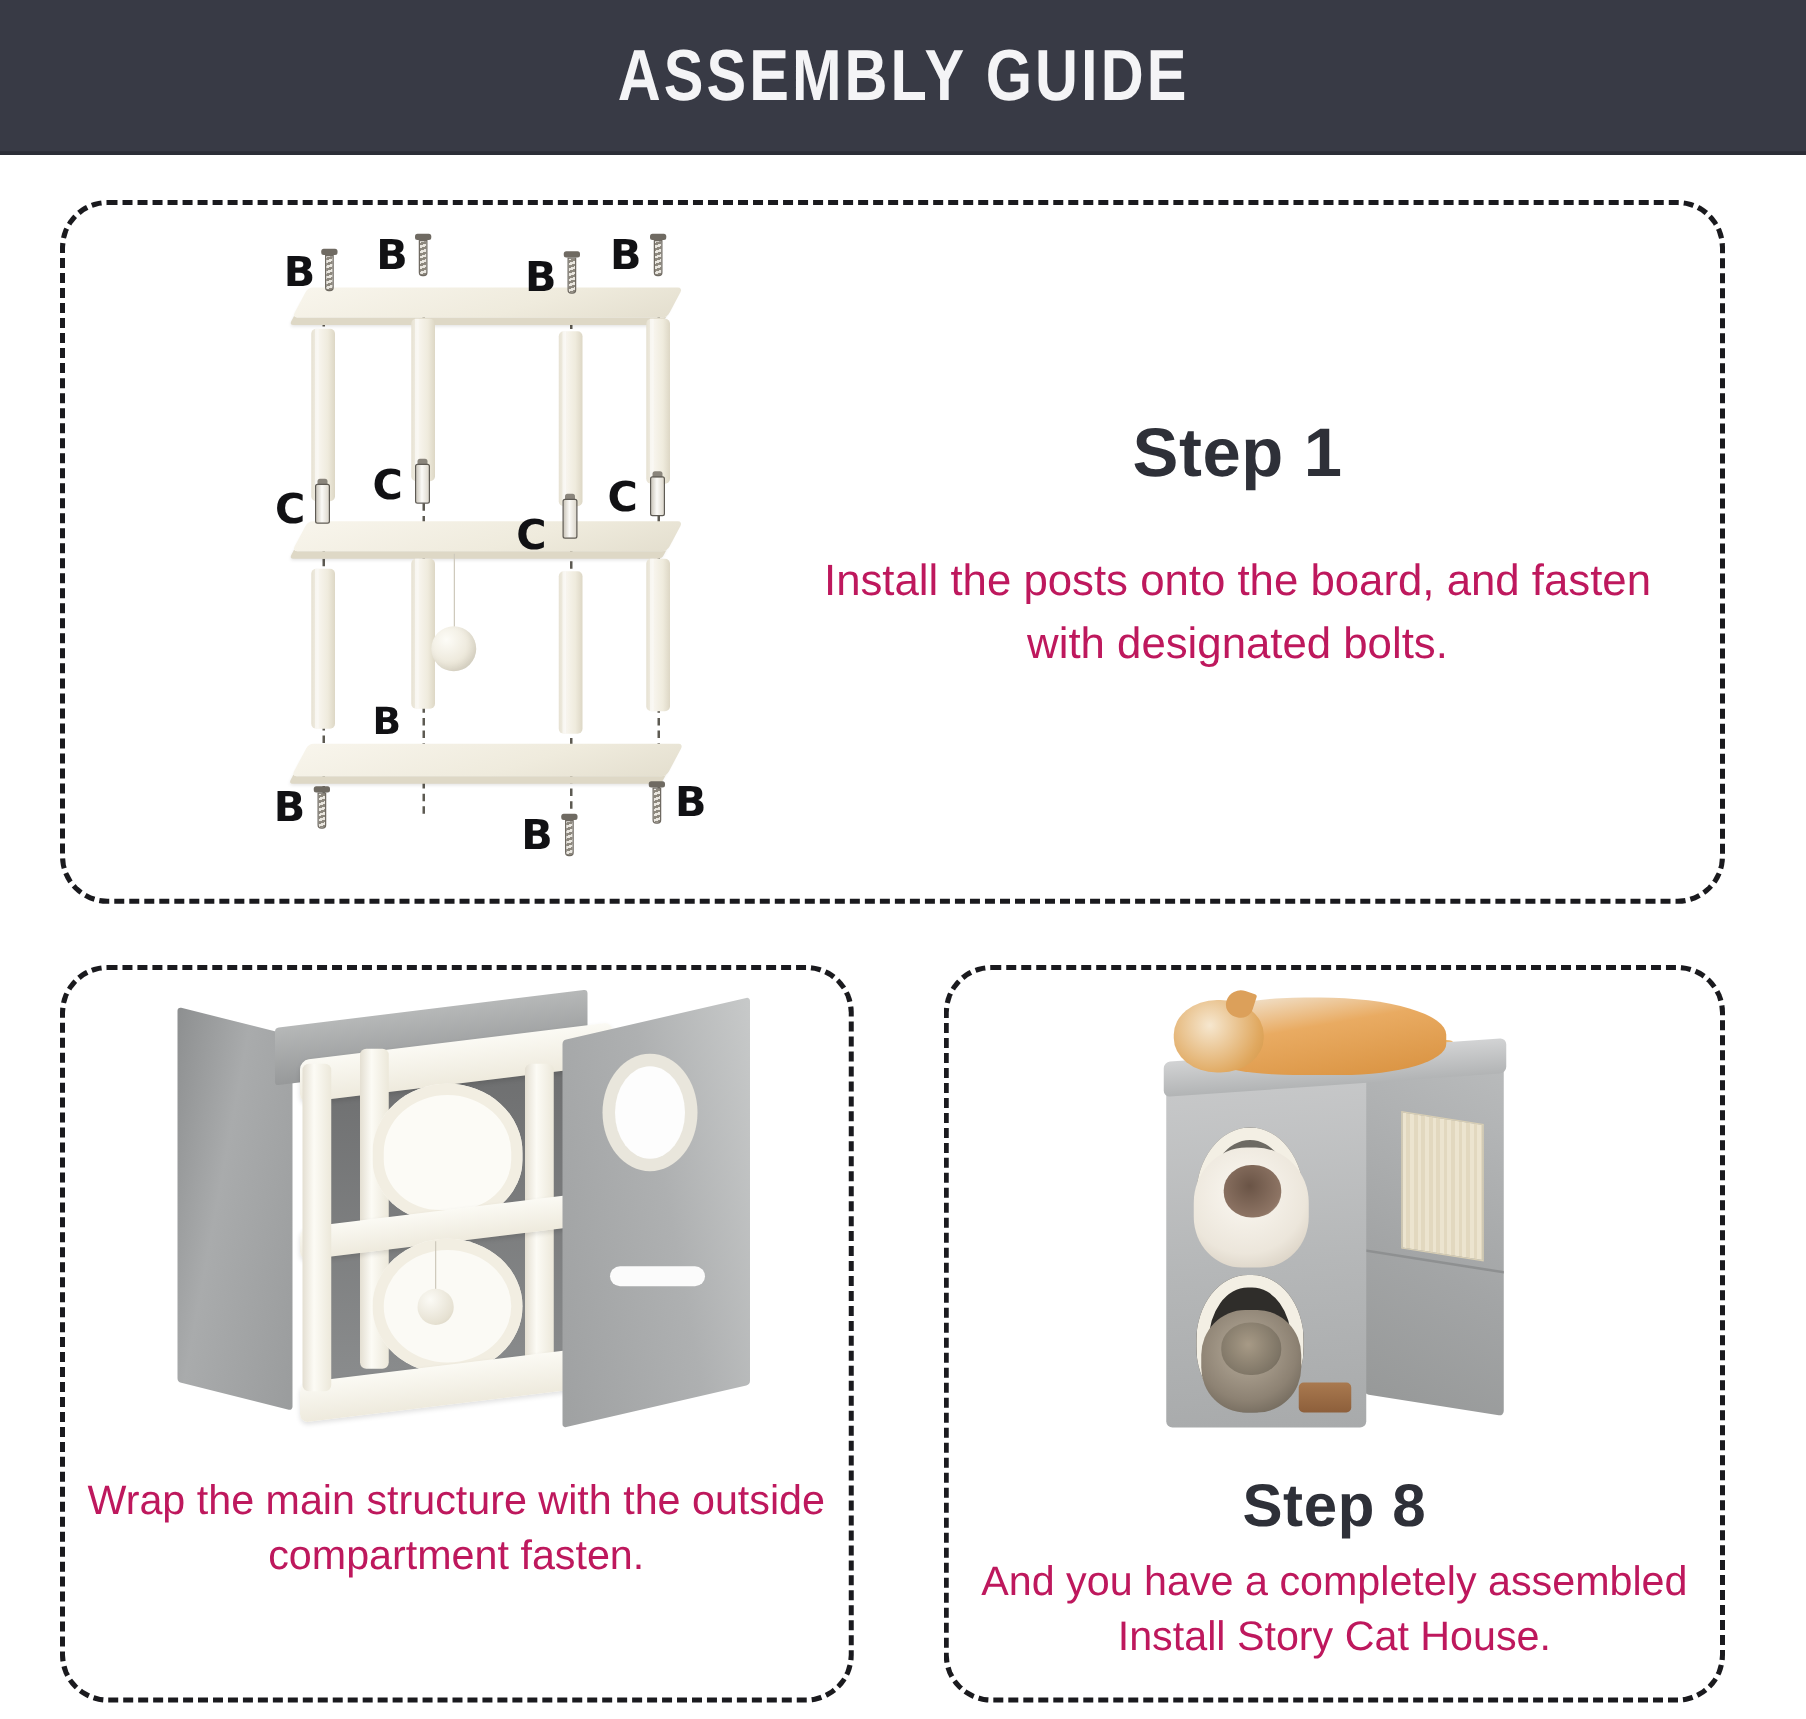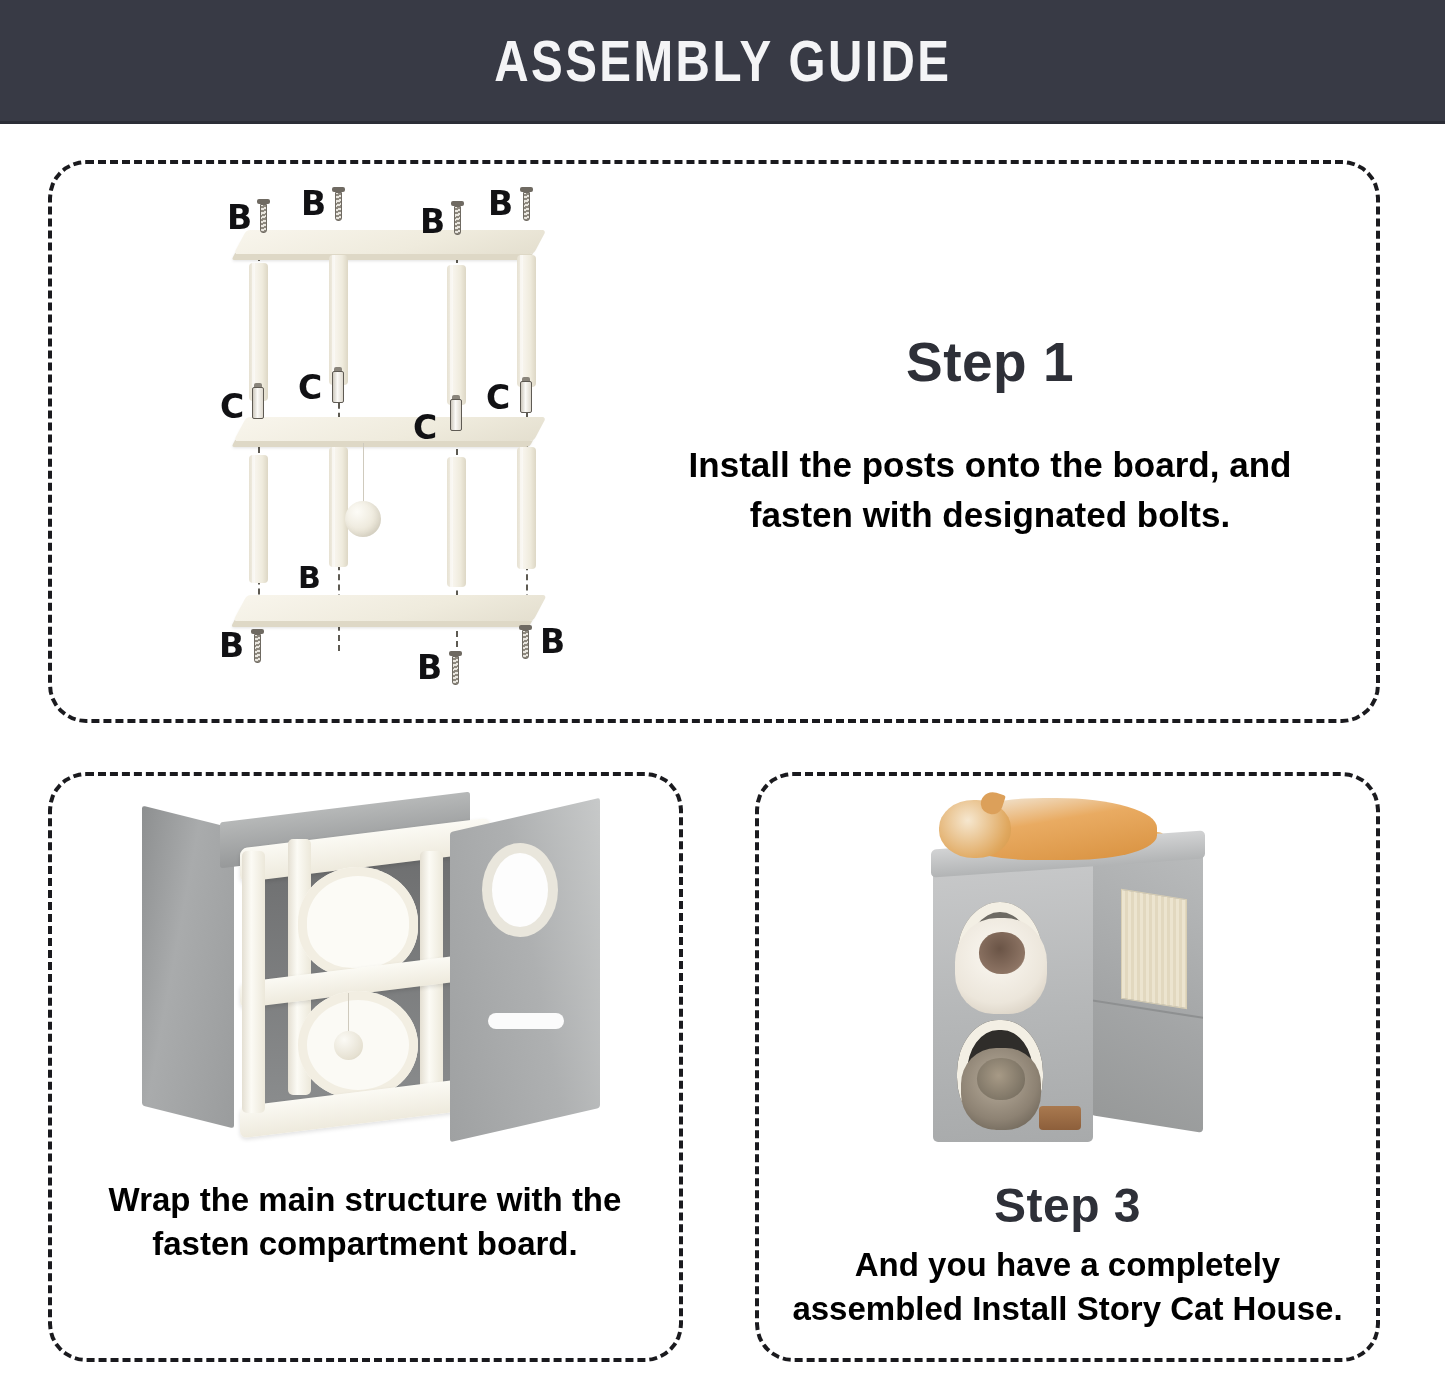--- a/index.html
+++ b/index.html
@@ -39,21 +39,21 @@
 
   
   .step1-text {
     position:absolute; left:640px; top:330px; width:700px;
     text-align:center;
   }
   .step-title {
     color:#2e3038; font-weight:bold; letter-spacing:.5px;
   }
   #step1-title { font-size:55px; margin-bottom:46px;text-align:center; }
-  .step-body { color:#000000; font-weight:700; line-height:1.42; }
+  .step-body { color:#be185d; font-weight:400; line-height:1.42; }
   #step1-body { font-size:35px; }
 
   
   .caption { position:absolute; text-align:center; }
   #cap2 { left:60px;  top:1178px; width:610px; }
   #cap3 { left:765px; top:1178px; width:605px; }
   .caption .step-title { font-size:48px; margin-bottom:10px; }
   .caption .step-body  { font-size:33px; line-height:1.34; }
 
   
@@ -455,21 +455,21 @@
     <div class="cframe" id="c-bot"></div>
     <div class="cpost" id="cp1"></div>
     <div class="cpost" id="cp4"></div>
 
     <div id="felt-right"></div>
     <div id="felt-right-hole"></div>
     <div id="felt-right-slot"></div>
   </div>
 
   <div class="caption" id="cap2">
-    <div class="step-body">Wrap the main structure with the fasten compartment board.</div>
+    <div class="step-body">Wrap the main structure with the outside compartment fasten.</div>
   </div>
 
   <div class="panel" id="panel-step3"></div>
 
   <div class="photo3">
     <div id="cat1-tail"></div>
     <div id="house-side"></div>
     <div id="scratch-pad"></div>
     <div id="house-seam"></div>
     <div id="house-front"></div>
@@ -484,17 +484,17 @@
     <div id="cat3-face"></div>
 
     <div id="cat1-body"></div>
     <div id="cat1-head"></div>
     <div id="cat1-ear"></div>
 
     <div id="logo-tag"></div>
   </div>
 
   <div class="caption" id="cap3">
-    <div class="step-title">Step 3</div>
+    <div class="step-title">Step 8</div>
     <div class="step-body">And you have a completely assembled Install Story Cat House.</div>
   </div>
 
 </div>
 
 </body></html>

